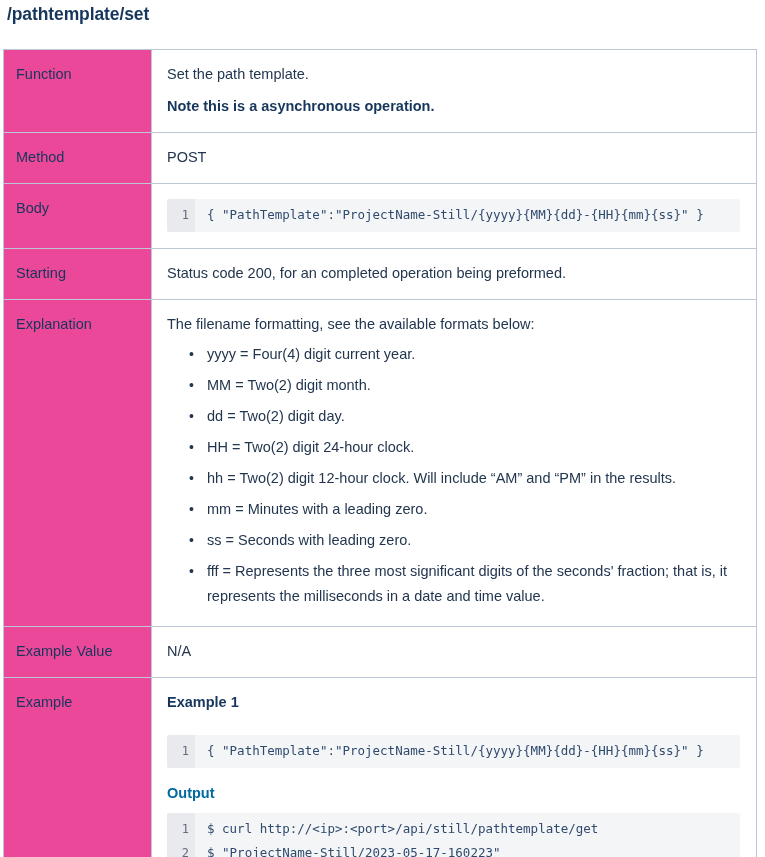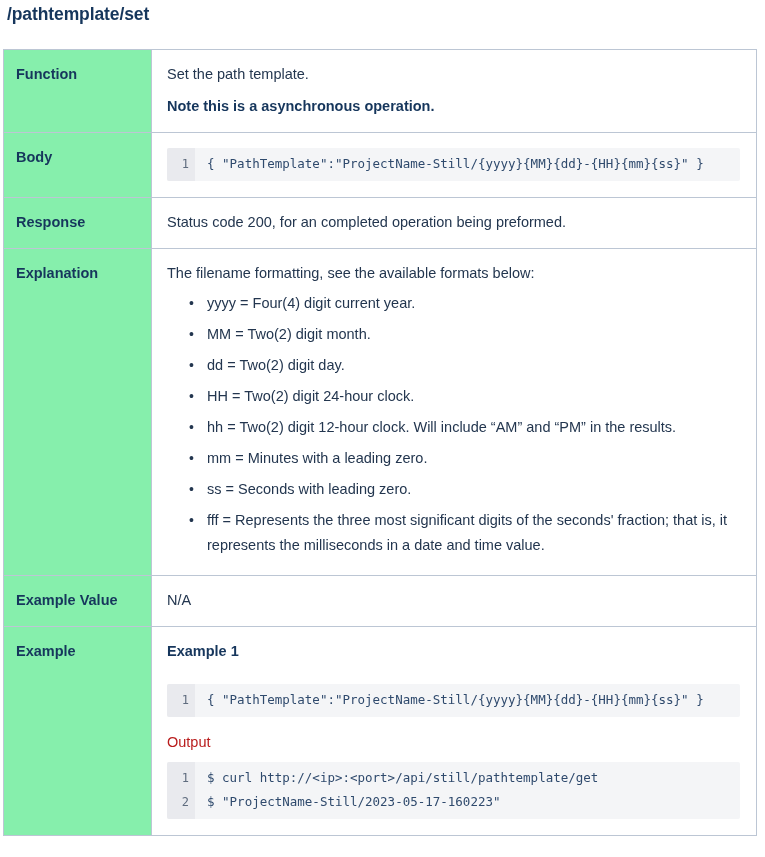--- a/index.html
+++ b/index.html
@@ -51,23 +51,23 @@
     border-bottom: 1px solid #bcc6d4;
   }
 
   .spec-table td {
     vertical-align: top;
     padding: 0;
   }
 
   td.label-cell {
     width: 148px;
-    background: #86efac;
+    background: #ec4899;
     border-right: 1px solid #bcc6d4;
-    font-weight: bold;
+    font-weight: normal;
     font-size: 14.5px;
     color: #16365c;
     padding: 14px 0 16px 12px;
     line-height: 20px;
     box-sizing: border-box;
   }
 
   td.value-cell {
     background: #ffffff;
     padding: 13px 10px 14px 15px;
@@ -159,22 +159,22 @@
 
   .example-heading {
     font-size: 14.5px;
     font-weight: bold;
     color: #16365c;
     line-height: 22px;
     margin: 0 0 22px 0;
   }
   .output-heading {
     font-size: 14.5px;
-    font-weight: normal;
-    color: #b91c1c;
+    font-weight: bold;
+    color: #0369a1;
     line-height: 22px;
     margin: 14px 0 9px 0;
   }
 </style>
 </head>
 <body>
 
 <div class="page">
 
   <div class="page-title">/pathtemplate/set</div>
@@ -183,35 +183,41 @@
     <tbody>
 
       <tr>
         <td class="label-cell">Function</td>
         <td class="value-cell">
           <div class="plain-line">Set the path template.</div>
           <div class="bold-line">Note this is a asynchronous operation.</div>
         </td>
       </tr>
 
+      <tr>
+        <td class="label-cell">Method</td>
+        <td class="value-cell">
+          <div class="plain-line">POST</div>
+        </td>
+      </tr>
 
       <tr>
         <td class="label-cell">Body</td>
         <td class="value-cell">
           <div class="code-block pad-v">
             <div class="code-line">
               <span class="code-gutter">1</span>
               <span class="code-text">{ "PathTemplate":"ProjectName-Still/{yyyy}{MM}{dd}-{HH}{mm}{ss}" }</span>
             </div>
           </div>
         </td>
       </tr>
 
       <tr>
-        <td class="label-cell">Response</td>
+        <td class="label-cell">Starting</td>
         <td class="value-cell">
           <div class="plain-line">Status code 200, for an completed operation being preformed.</div>
         </td>
       </tr>
 
       <tr>
         <td class="label-cell">Explanation</td>
         <td class="value-cell">
           <div class="explain-intro">The filename formatting, see the available formats below:</div>
           <ul class="format-list">

